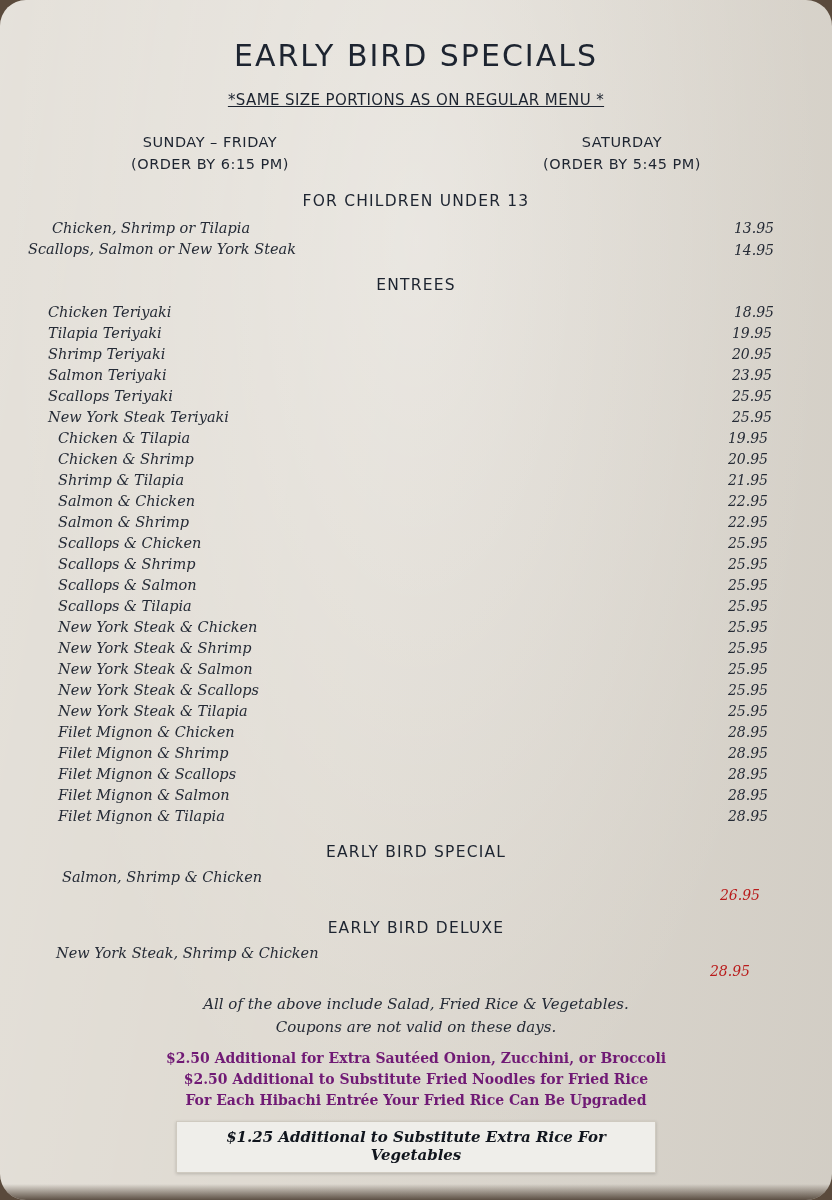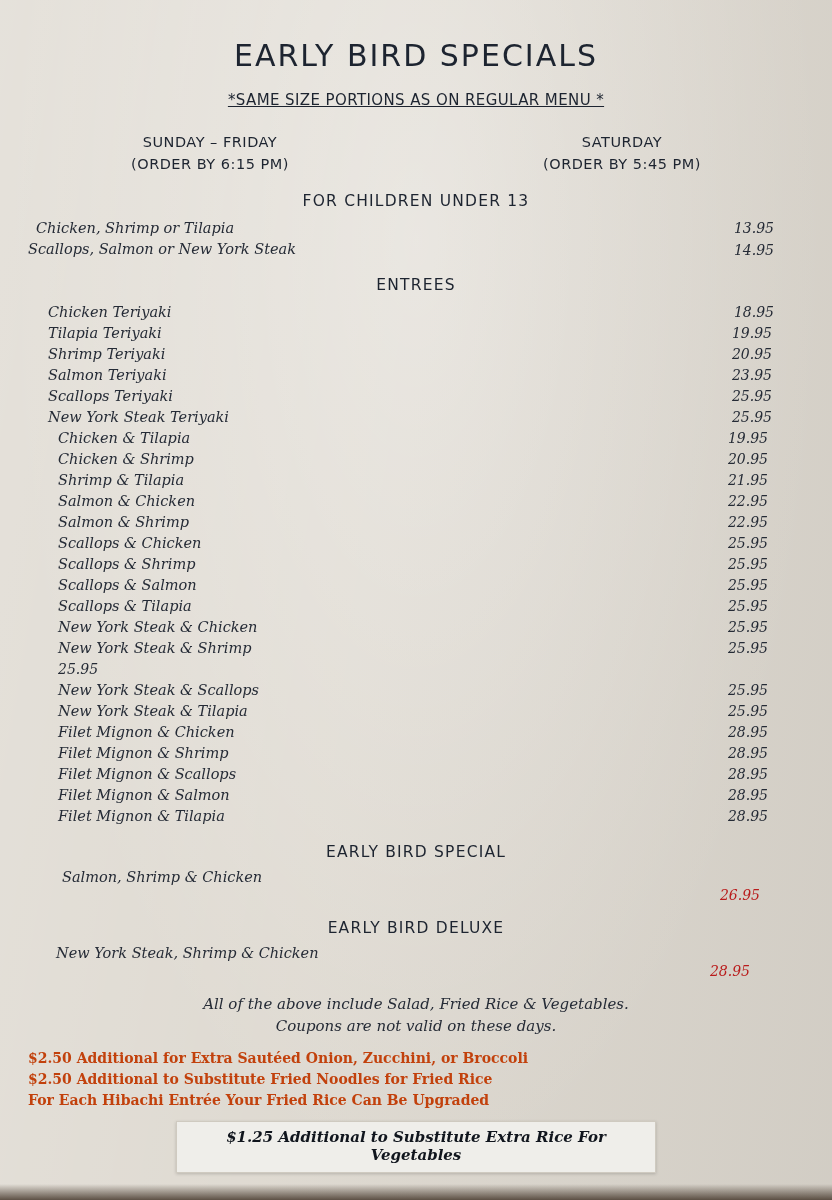--- a/index.html
+++ b/index.html
@@ -13,20 +13,21 @@
     font-family: "DejaVu Serif", serif;
     overflow: hidden;
   }
   .page {
     position: relative;
     width: 832px;
     height: 1200px;
     background: #ddd8cf;
     box-sizing: border-box;
     overflow: hidden;
+    border-radius: 26px;
   }
   
   .page::before {
     content: "";
     position: absolute;
     inset: 0;
     background:
       linear-gradient(100deg, rgba(255,255,255,0.25) 0%, rgba(255,255,255,0.05) 45%, rgba(0,0,0,0.05) 100%),
       radial-gradient(ellipse at 50% 20%, rgba(255,255,255,0.35), rgba(0,0,0,0.0) 70%);
     pointer-events: none;
@@ -101,21 +102,21 @@
     color: #252b36;
     font-size: 14.5px;
     font-family: "DejaVu Serif", serif;
     font-style: italic;
     line-height: 1.45;
   }
   .row .name { white-space: nowrap; }
   .row .price { white-space: nowrap; font-size: 14px; }
 
   
-  .kids .row:nth-child(1) { margin-left: 8px; }
+  .kids .row:nth-child(1) { margin-left: 24px; }
   .kids .row:nth-child(2) { margin-left: 0; align-items: flex-end; }
   .kids .row .price { margin-right: 30px; }
 
   .entrees .row { margin-left: 20px; }
   .entrees .row .price { margin-right: 32px; }
   .entrees .row:nth-child(1) .price { margin-right: 30px; }
 
   .combos .row { margin-left: 30px; }
   .combos .row .price { margin-right: 36px; }
 
@@ -143,22 +144,22 @@
     text-align: center;
     color: #252b36;
     font-size: 15px;
     font-family: "DejaVu Serif", serif;
     font-style: italic;
     line-height: 1.5;
   }
 
   .bold-notes {
     margin-top: 10px;
-    text-align: left;
-    color: #c2410c;
+    text-align: center;
+    color: #701a75;
     font-size: 14px;
     font-family: "DejaVu Serif", serif;
     font-weight: bold;
     line-height: 1.5;
   }
 
   .sticker {
     margin: 10px auto 0;
     width: 470px;
     background: #efeeea;
@@ -272,20 +273,21 @@
       </li>
       <li class="row">
         <span class="name">New York Steak &amp; Chicken</span>
         <span class="price">25.95</span>
       </li>
       <li class="row">
         <span class="name">New York Steak &amp; Shrimp</span>
         <span class="price">25.95</span>
       </li>
       <li class="row">
+        <span class="name">New York Steak &amp; Salmon</span>
         <span class="price">25.95</span>
       </li>
       <li class="row">
         <span class="name">New York Steak &amp; Scallops</span>
         <span class="price">25.95</span>
       </li>
       <li class="row">
         <span class="name">New York Steak &amp; Tilapia</span>
         <span class="price">25.95</span>
       </li>

